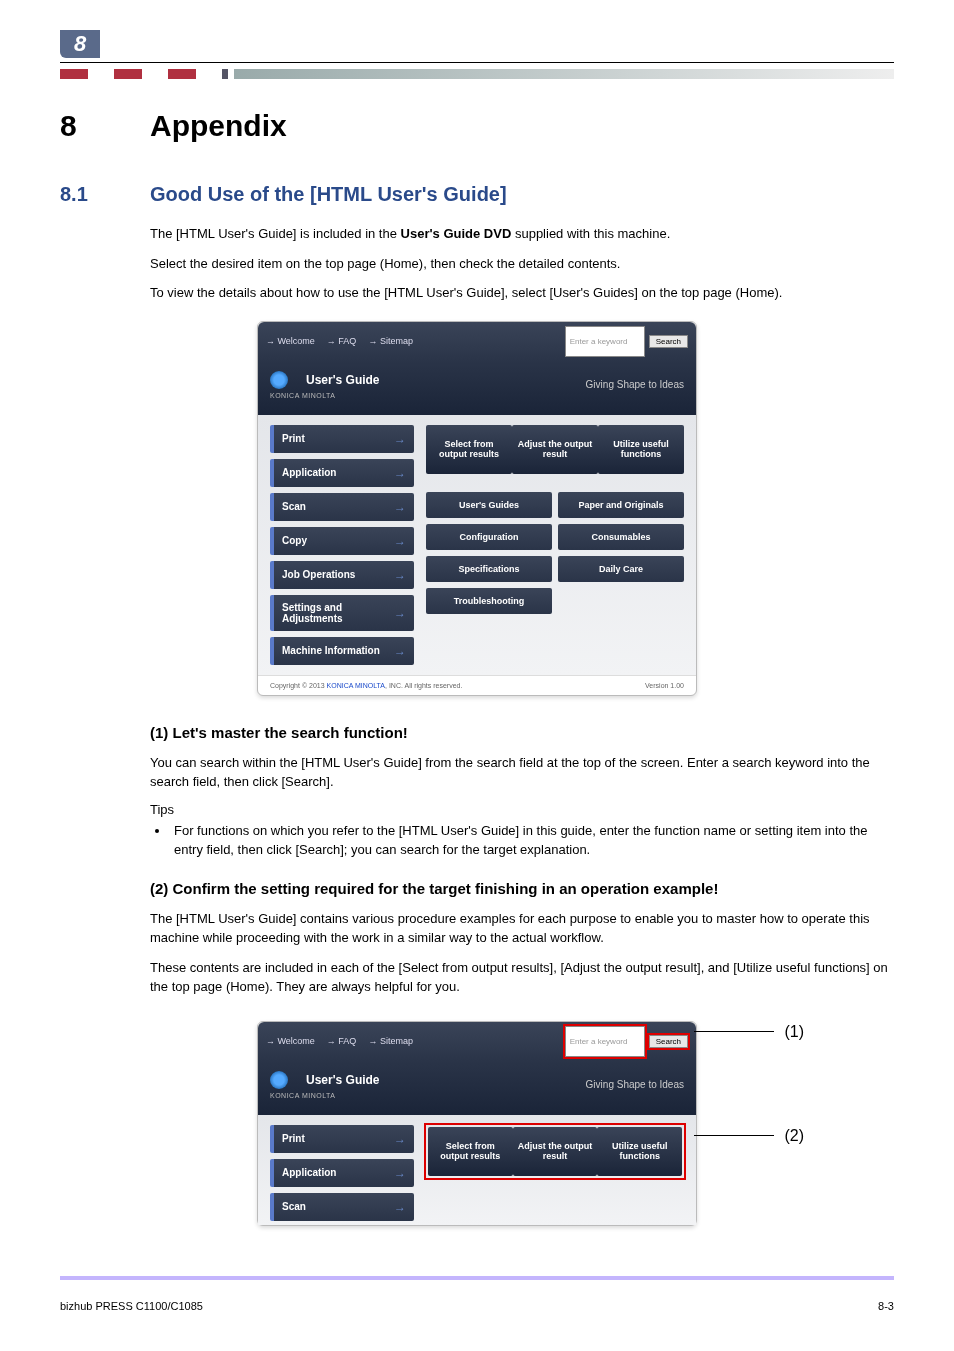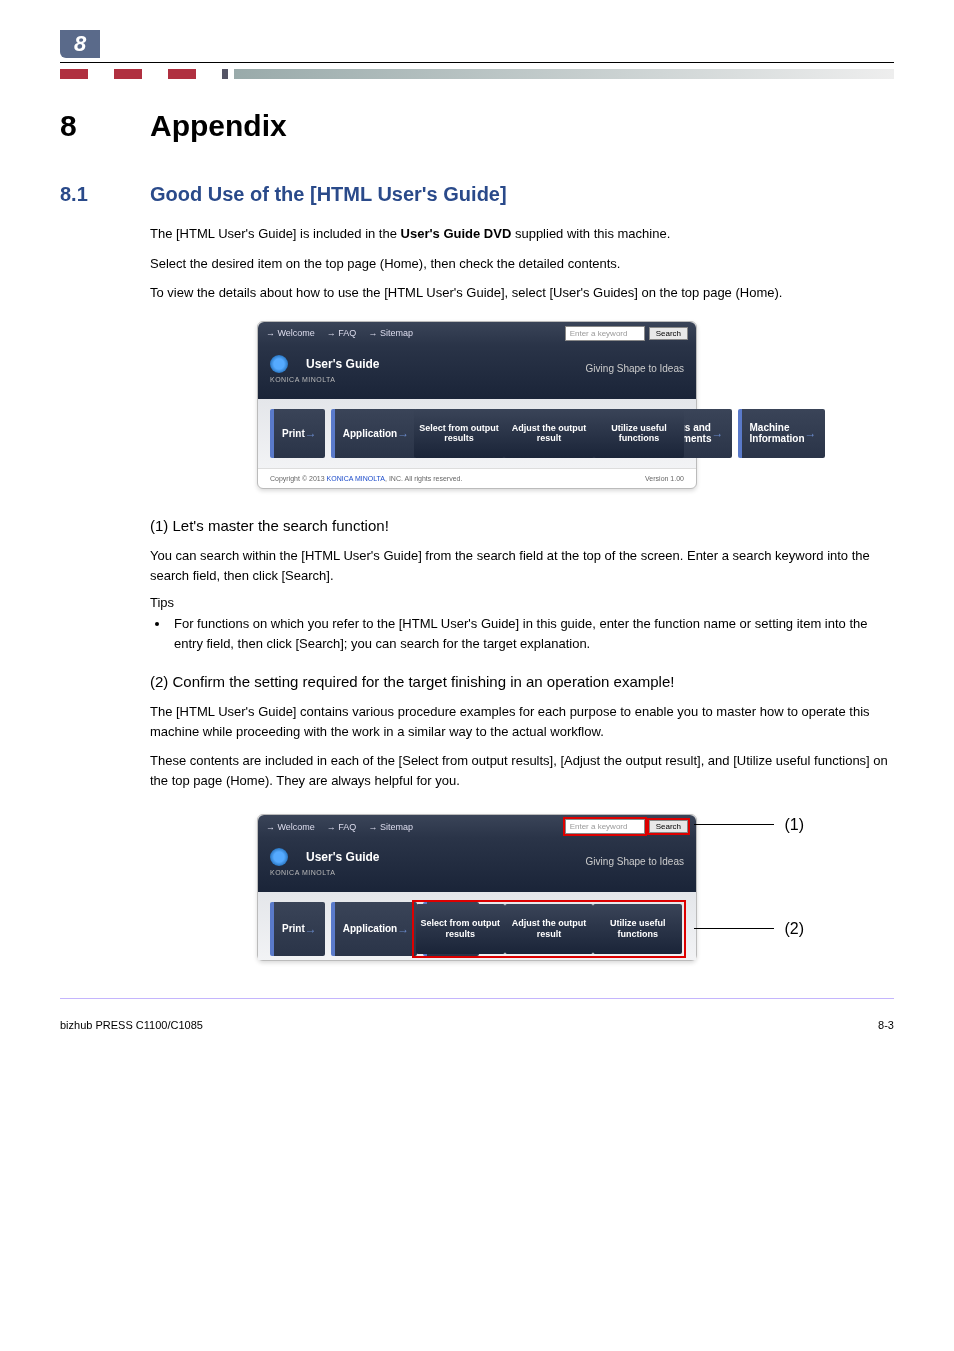--- a/index.html
+++ b/index.html
@@ -88,21 +88,21 @@
     font-size: 9px;
     color: #dde;
     border-radius: 6px 6px 0 0;
   }
   .ss-topbar a { color: #dde; text-decoration: none; margin-right: 12px; }
   .ss-search-box {
     margin-left: auto;
     background: #fff;
     color: #999;
     font-size: 8px;
-    padding: 2px 4px;
+    padding: 10px 4px;
     width: 80px;
     border: 1px solid #888;
   }
   .ss-search-btn {
     background: #e8e8e8;
     border: 1px solid #888;
     font-size: 8px;
     padding: 1px 6px;
     margin-left: 4px;
   }
@@ -120,21 +120,21 @@
   }
   .ss-logo-text { font-weight: bold; font-size: 12px; }
   .ss-brand { font-size: 7px; color:#bbb; margin-top:3px; letter-spacing:0.5px;}
   .ss-tagline { position:absolute; right:12px; top:18px; font-size:10px; color:#ccc; }
   .ss-body {
     background: linear-gradient(#e4e6ea,#f2f3f5);
     padding: 10px 12px;
     display: flex;
     gap: 12px;
   }
-  .ss-left { width: 132px; display:flex; flex-direction:row; gap:6px;}
+  .ss-left { width: 144px; display:flex; flex-direction:column; gap:6px;}
   .ss-nav-item {
     background: linear-gradient(#3a4458,#2a3448);
     color: #fff;
     font-size: 10px;
     font-weight: bold;
     padding: 7px 8px;
     border-radius: 2px;
     border-left: 4px solid #5a7aca;
     display: flex;
     justify-content: space-between;
@@ -168,42 +168,42 @@
     font-size:7px;
     color:#666;
     padding: 6px 12px;
     display:flex;
     justify-content:space-between;
     border-top:1px solid #ddd;
   }
   .ss-footer a { color:#1a4aca; }
   h3.subsection {
     font-size: 15px;
-    font-weight: normal;
+    font-weight: bold;
     margin-left: 90px;
     margin-bottom: 12px;
   }
   .tips-label { margin-left:90px; margin-bottom:4px; margin-top:8px;}
   ul.tips { margin-left: 110px; margin-bottom: 20px; }
   ul.tips li { line-height: 1.5; margin-bottom:4px; list-style: disc; padding-left:4px;}
   .callout-wrap { position: relative; display:flex; align-items:flex-start; justify-content:center;}
   .callout-label {
     position: absolute;
     font-size: 16px;
     color: #000;
   }
   .callout-line {
     position:absolute;
     border-top:1px solid #000;
     height:1px;
   }
   .hl-red { outline: 2px solid #d00; }
   .page-footer {
-    border-top: 1px solid #c4b5fd;
-    margin-top: 37px;
+    border-top: 4px solid #c4b5fd;
+    margin-top: 50px;
     padding-top: 20px;
     display: flex;
     justify-content: space-between;
     font-size: 11px;
   }
   .screenshot.small { margin-bottom: 0; }
 </style>
 </head>
 <body>
 
@@ -283,20 +283,29 @@
       <div class="ss-nav-item">
           <span>Machine Information</span>
           <span class="arrow">→</span>
         </div>
     </div>
     <div class="ss-right">
       <div class="ss-top-tiles">
         <div class="ss-tile-big">Select from output results</div>
         <div class="ss-tile-big">Adjust the output result</div>
         <div class="ss-tile-big">Utilize useful functions</div>
+      </div>
+      <div class="ss-bottom-grid">
+        <div class="ss-tile-sm">User's Guides</div>
+        <div class="ss-tile-sm">Paper and Originals</div>
+        <div class="ss-tile-sm">Configuration</div>
+        <div class="ss-tile-sm">Consumables</div>
+        <div class="ss-tile-sm">Specifications</div>
+        <div class="ss-tile-sm">Daily Care</div>
+        <div class="ss-tile-sm">Troubleshooting</div>
       </div>
     </div>
   </div>
   <div class="ss-footer">
     <span>
       <span>Copyright © 2013 </span><a>KONICA MINOLTA</a><span>, INC. All rights reserved.</span>
     </span>
     <span>Version 1.00</span>
   </div>
 </div>

